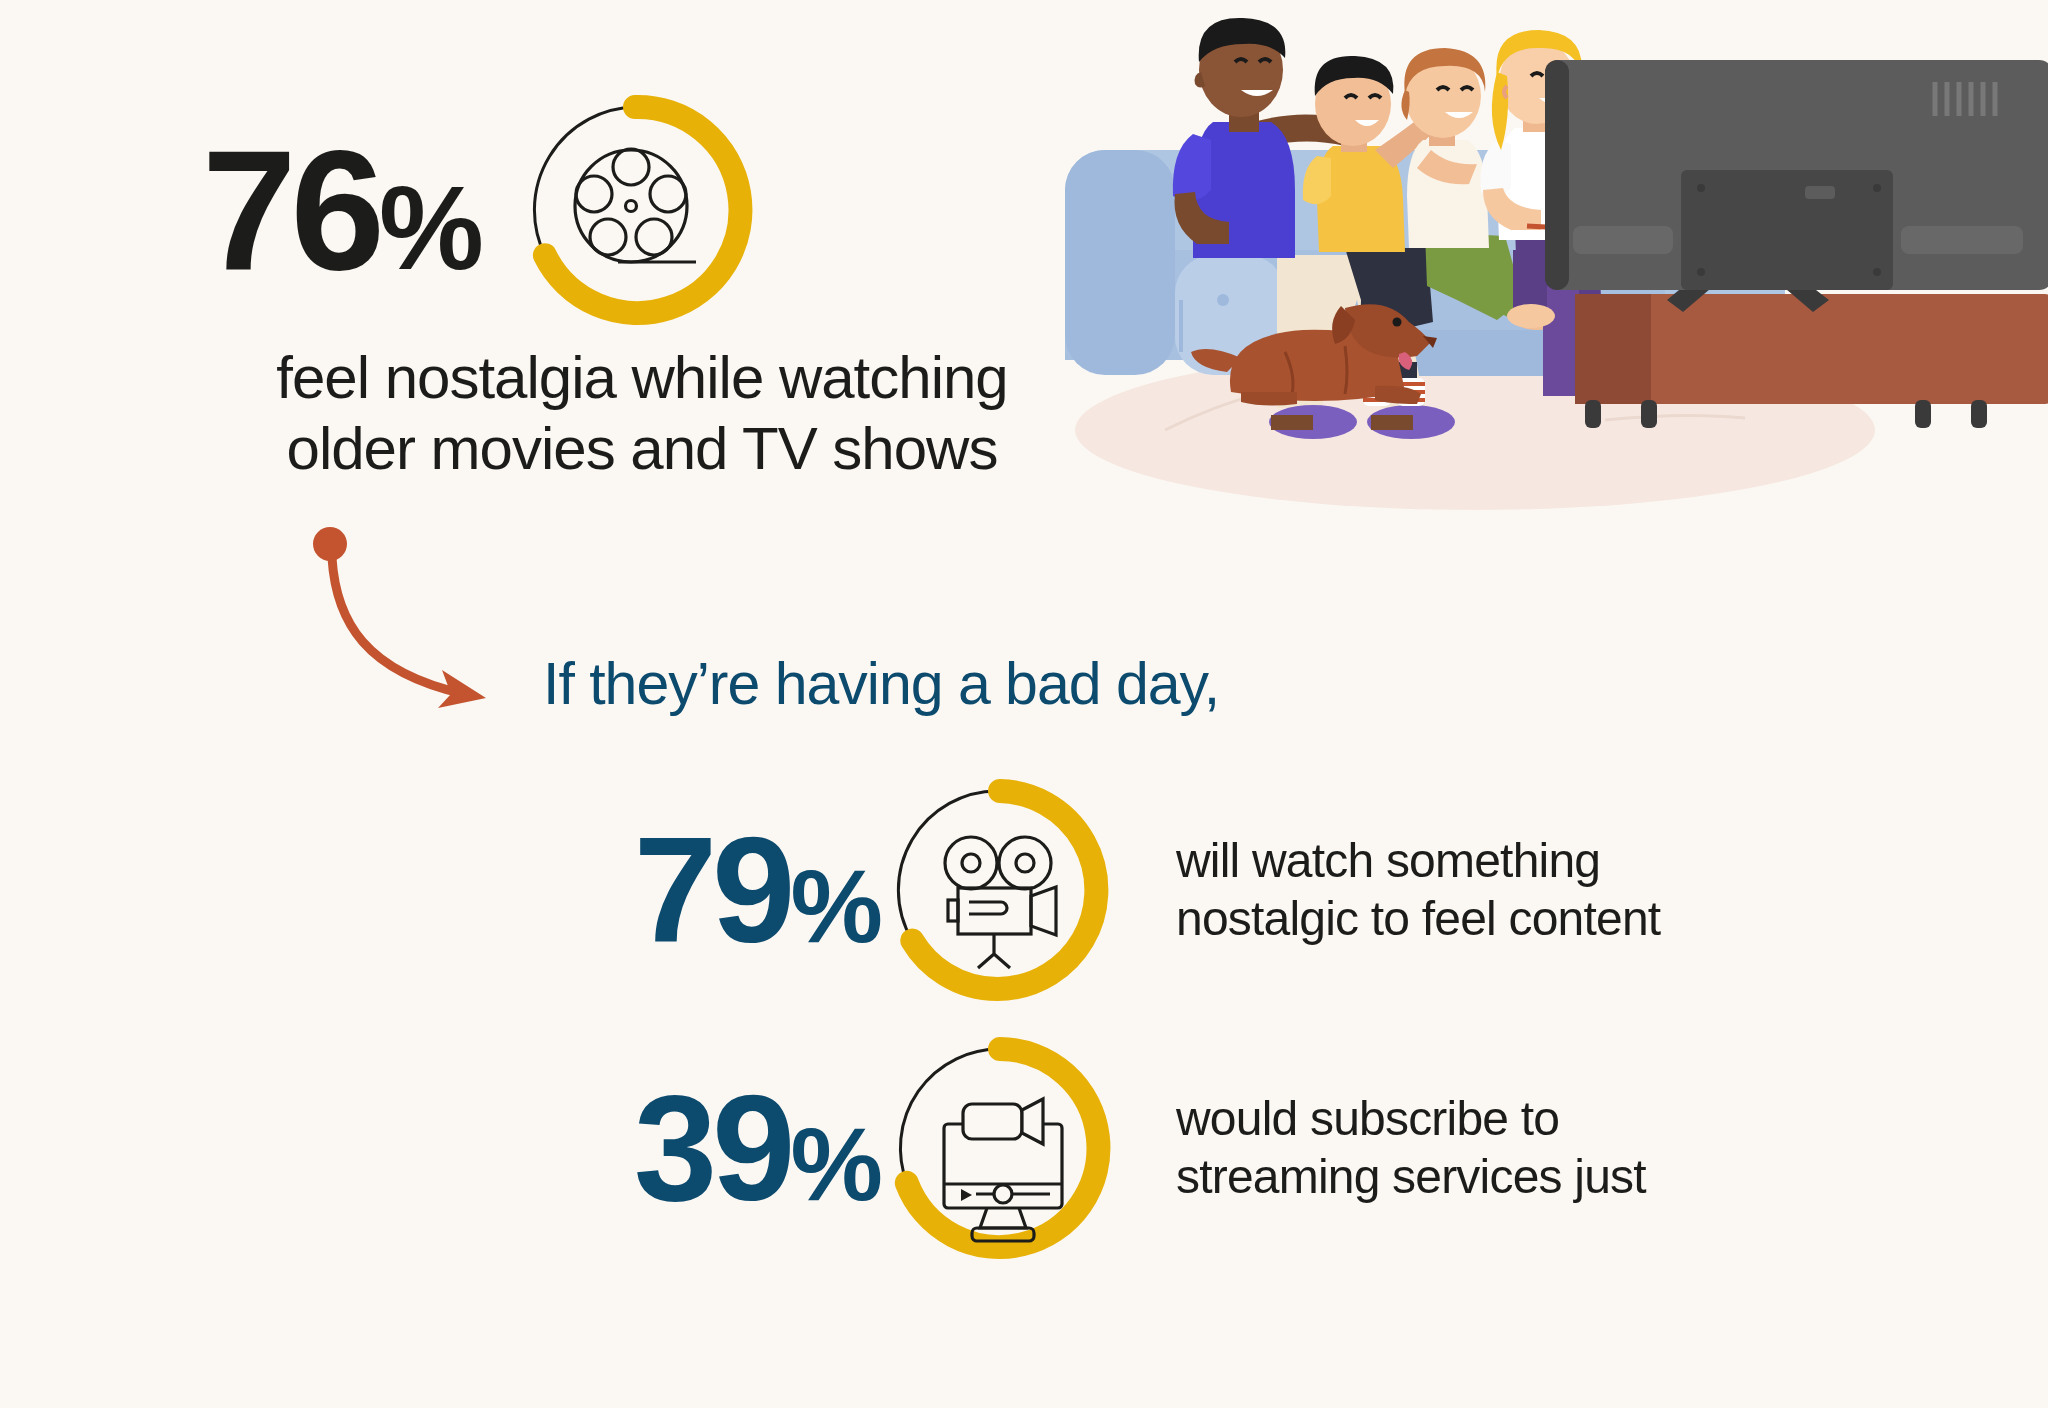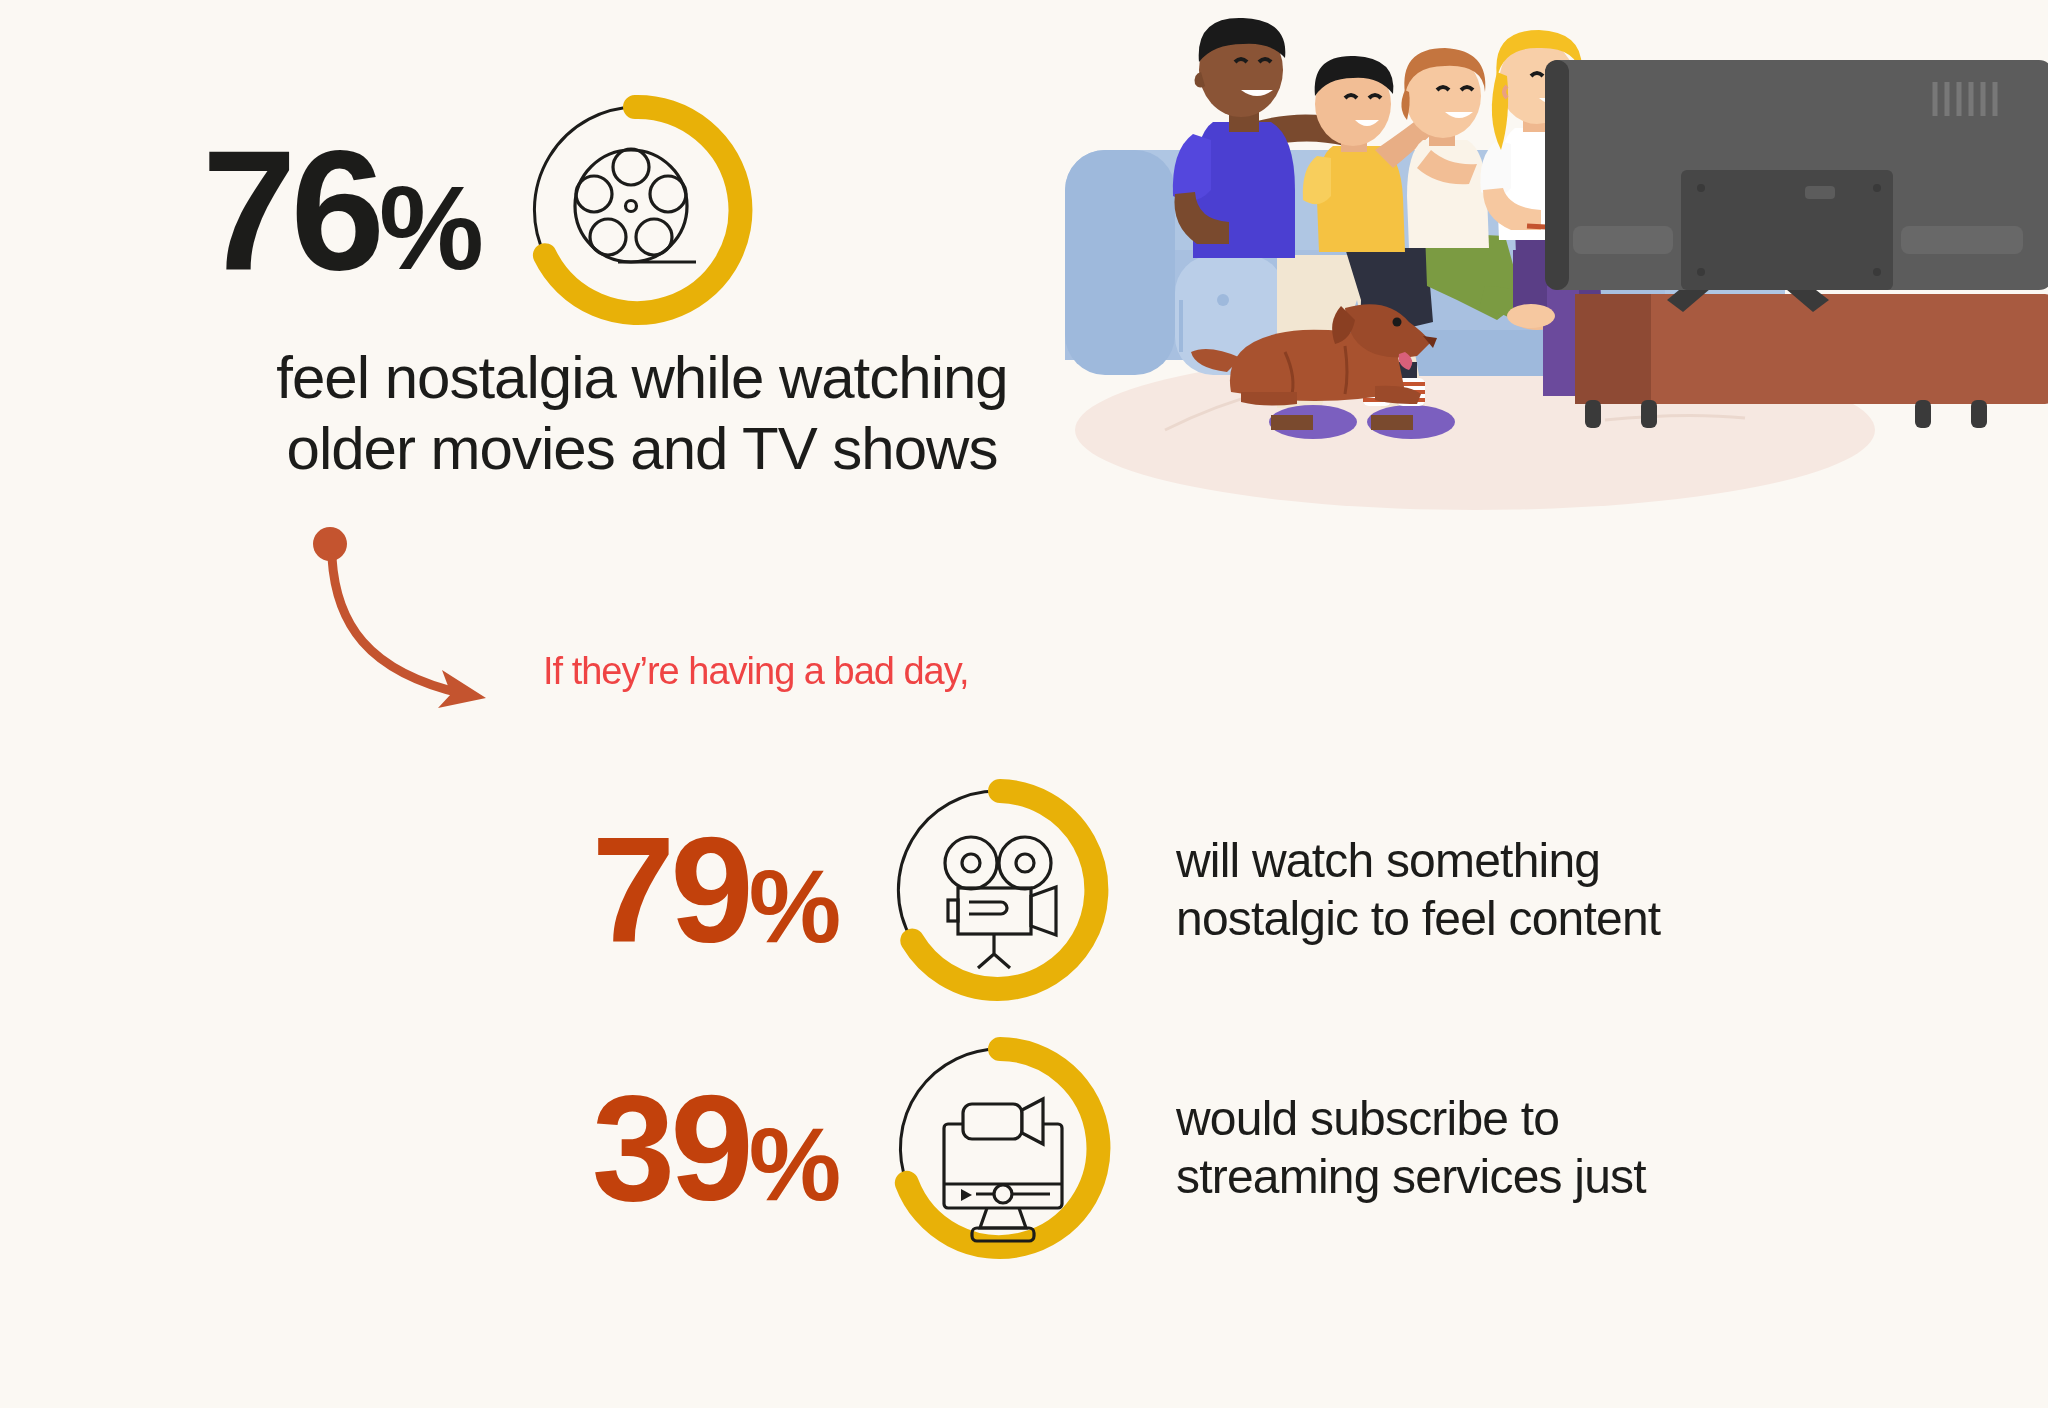--- a/index.html
+++ b/index.html
@@ -28,29 +28,29 @@
   
   .ring { position:relative; flex:0 0 auto; }
   .ring svg { display:block; overflow:visible; }
 
   
   .arrow { position:absolute; left:296px; top:522px; }
 
   
   .badday {
     position:absolute; left:543px; top:650px;
-    font-size:38px; color:#ef4444; letter-spacing:-1px; white-space:nowrap;
+    font-size:59px; color:#0c4a6e; letter-spacing:-1px; white-space:nowrap;
   }
 
   
   .statrow { position:absolute; display:flex; align-items:center; }
   .statrow .pct2 {
-    font-size:150px; font-weight:700; color:#c2410c;
+    font-size:150px; font-weight:700; color:#0c4a6e;
     letter-spacing:-5px; line-height:1; white-space:nowrap;
-    text-align:center; width:330px;
+    text-align:right; width:330px;
   }
   .statrow .pct2 .sym { font-size:104px; letter-spacing:-3px; }
   .statrow .rtext {
     font-size:48px; line-height:1.2; color:#1C1C1A;
     letter-spacing:-0.8px; margin-left:56px; white-space:nowrap;
   }
   #row79 { left:550px; top:770px; }
   #row75 { left:550px; top:1028px; }
 
   

